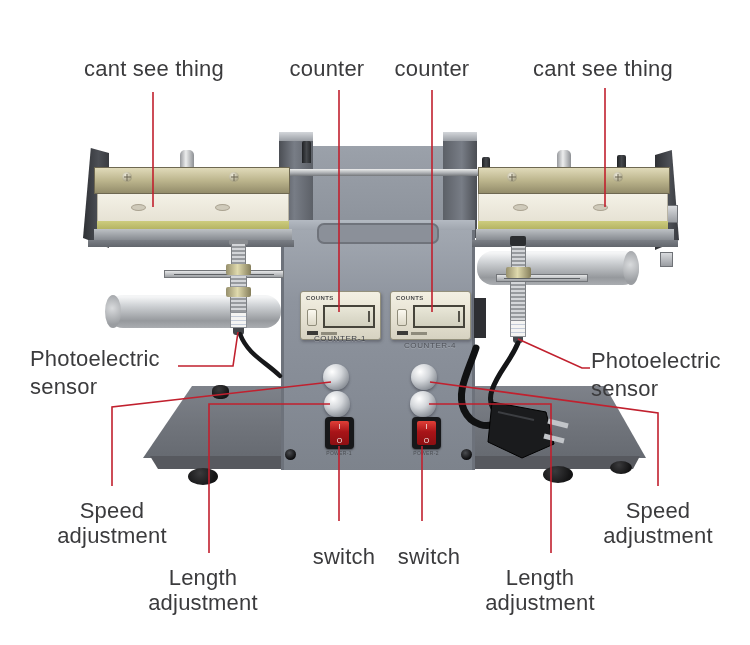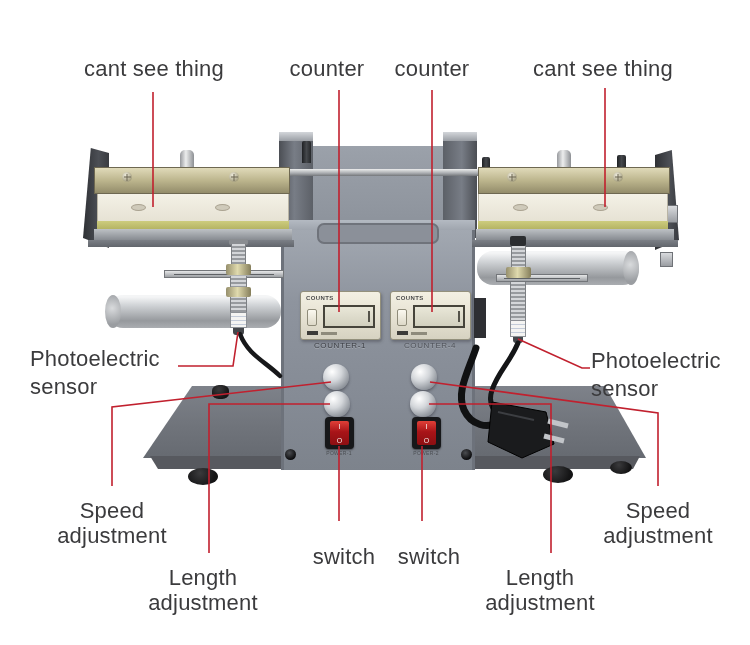--- a/index.html
+++ b/index.html
@@ -184,21 +184,21 @@
 
   <div class="abs counter-unit" style="left:300px;top:291px;">
     <span class="counter-brand">COUNTS</span>
     <span class="counter-btn"></span>
     <span class="counter-lcd">
         <span class="lcd-mark"></span>
       </span>
     <span class="counter-mini"></span>
     <span class="counter-mini2"></span>
   </div>
-  <div class="abs counter-caption" style="left:295px;top:341px;">COUNTER-1</div>
+  <div class="abs counter-caption" style="left:295px;top:334px;">COUNTER-1</div>
 
   <div class="abs counter-unit" style="left:390px;top:291px;">
     <span class="counter-brand">COUNTS</span>
     <span class="counter-btn"></span>
     <span class="counter-lcd">
         <span class="lcd-mark"></span>
       </span>
     <span class="counter-mini"></span>
     <span class="counter-mini2"></span>
   </div>

